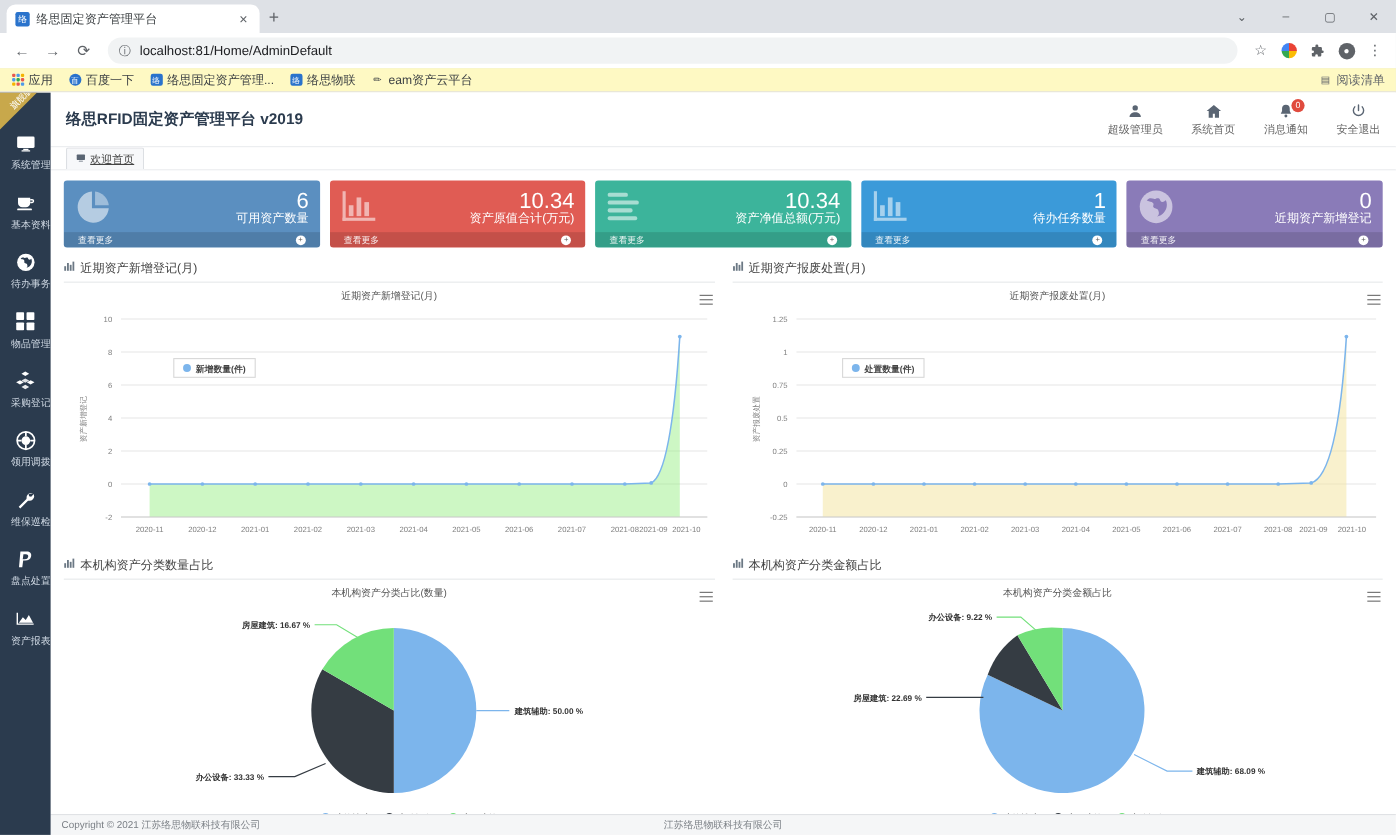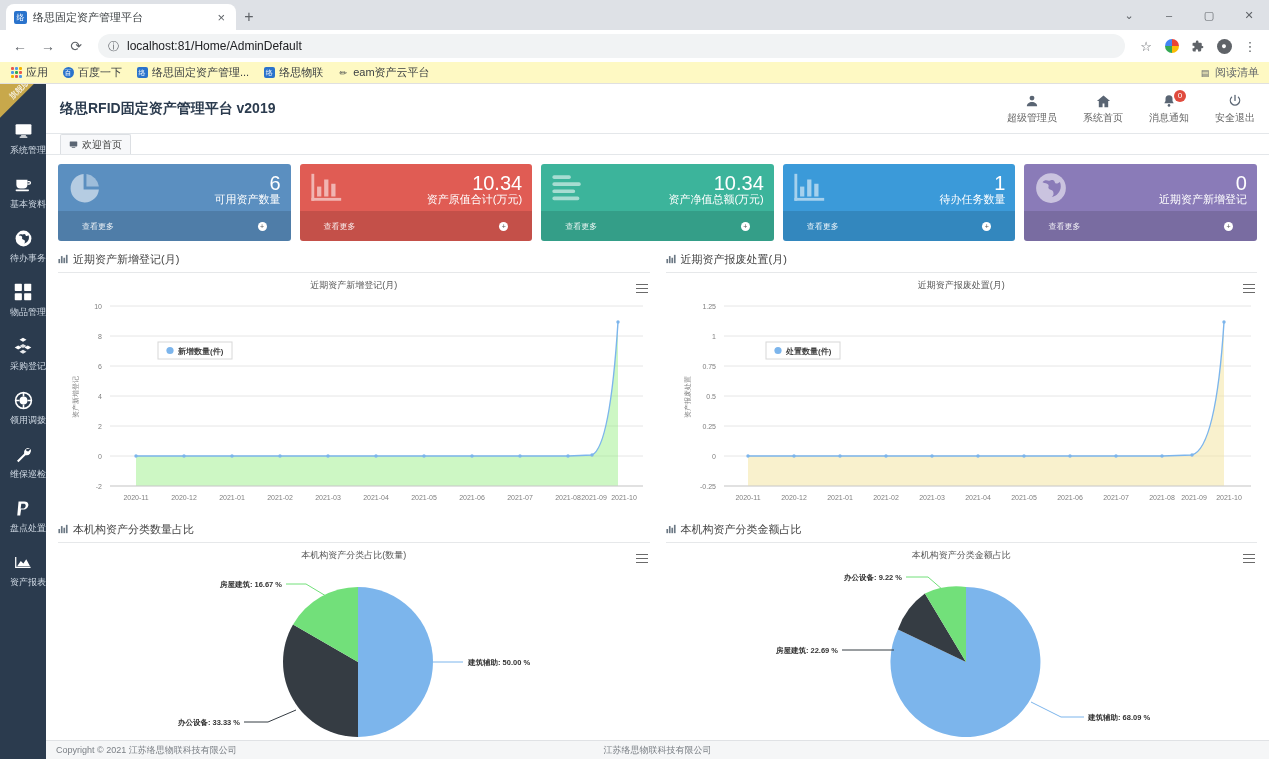--- a/index.html
+++ b/index.html
@@ -80,34 +80,34 @@
   .tr-item { text-align:center; color:#666; font-size:10px; position:relative; cursor:pointer; }
   .tr-item .ico { height:17px; display:flex; align-items:center; justify-content:center; color:#5a6573; }
   .tr-item .lbl { margin-top:1px; }
   .badge { position:absolute; top:-3px; right:3px; background:#e04b3e; color:#fff; font-size:8px;
      min-width:12px; height:12px; border-radius:6px; display:flex; align-items:center;
      justify-content:center; padding:0 3px; }
 
   .tabrow { height:21px; background:#fff; border-bottom:1px solid #e4e7ea; display:flex;
      align-items:flex-end; padding-left:14px; }
   .ptab { border:1px solid #dcdfe3; border-bottom:none; background:#f7f8fa; padding:3px 8px 2px;
-     font-size:10px; color:#444; display:flex; align-items:center; gap:4px; border-radius:2px 2px 0 0; }
+     font-size:10px; color:#444; display:flex; align-items:center; gap:4px; border-radius:2px 2px 0 0;text-decoration:underline; }
 
   .content { flex:1; overflow:hidden; padding:9px 12px 0 12px; background:#fff; }
 
   
   .cards { display:flex; gap:9px; }
   .card { flex:1; border-radius:3px; color:#fff; position:relative; overflow:hidden; cursor:pointer; }
   .card-body { height:47px; display:flex; align-items:center; justify-content:space-between; padding:4px 10px 0 10px; }
   .card-ico { opacity:.55; }
   .card-nums { text-align:right; line-height:1.05; }
   .card-val { font-size:20px; font-weight:300; }
   .card-lbl { font-size:11px; }
-  .card-foot { height:30px; background:rgba(0,0,0,0.12); display:flex; align-items:center;
-     justify-content:space-between; padding:0 24px; font-size:8px; }
+  .card-foot { height:14px; background:rgba(0,0,0,0.12); display:flex; align-items:center;
+     justify-content:space-between; padding:0 13px; font-size:8px; }
   .card-foot .more { opacity:.9; }
   .card-foot .arrow { width:9px; height:9px; border-radius:50%; background:#fff; color:#555;
      display:flex; align-items:center; justify-content:center; font-size:7px; }
 
   
   .panelrow { display:flex; gap:16px; margin-top:11px; }
   .panel { flex:1; min-width:0; }
   .panel-head { display:flex; align-items:center; gap:5px; font-size:11px; color:#444;
      padding-bottom:5px; border-bottom:1px solid #e6e8ea; }
   .hdr-ico { color:#6b7884; font-size:11px; }

